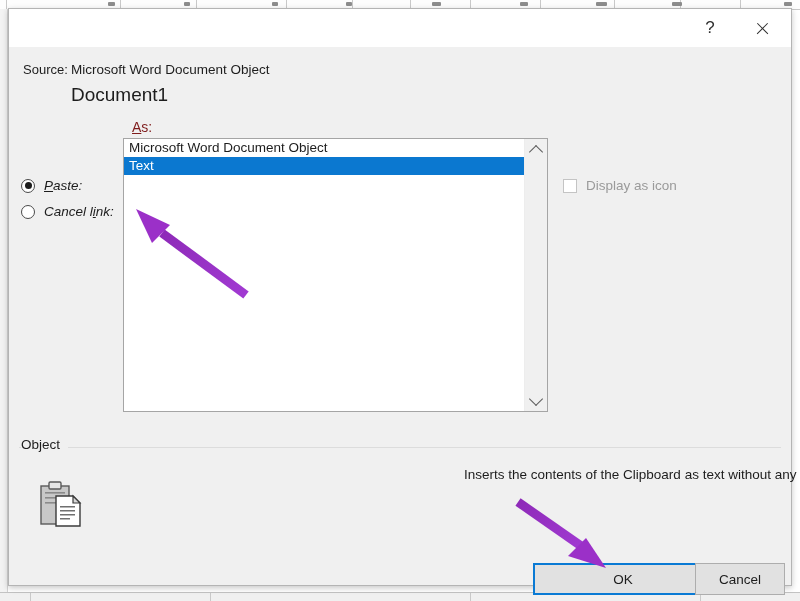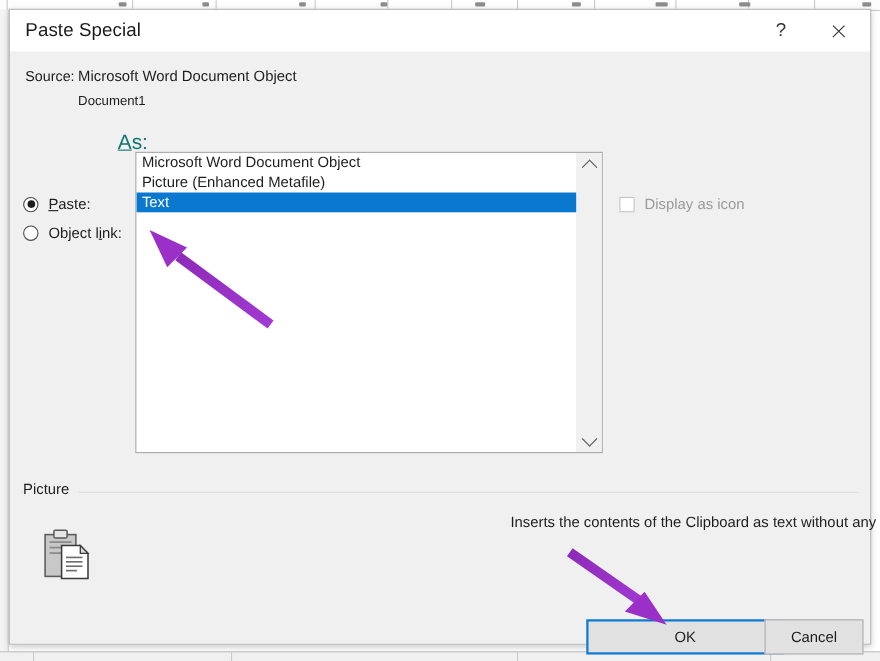--- a/index.html
+++ b/index.html
@@ -137,33 +137,34 @@
     position: absolute;
     left: 62px;
     top: 15px;
     font-size: 13.5px;
     color: #1d1d1d;
   }
   .source-val2 {
     position: absolute;
     left: 62px;
     top: 37px;
-    font-size: 12px;
+    font-size: 19px;
     color: #1d1d1d;
   }
 
   
   .radio-row {
     position: absolute;
     display: flex;
     align-items: center;
     gap: 9px;
     font-size: 13.5px;
     color: #1d1d1d;
     cursor: default;
+    font-style: italic;
   }
   .radio-row.paste { left: 12px; top: 131px; }
   .radio-row.pastelink { left: 12px; top: 157px; }
   .radio-dot {
     width: 14px; height: 14px;
     border: 1.3px solid #4a4a4a;
     border-radius: 50%;
     background: #ffffff;
     box-sizing: border-box;
     position: relative;
@@ -176,24 +177,24 @@
     width: 7px; height: 7px;
     margin: -3.5px 0 0 -3.5px;
     border-radius: 50%;
     background: #1d1d1d;
   }
   .u { text-decoration: underline; }
 
   
   .as-label {
     position: absolute;
-    left: 98px;
+    left: 123px;
     top: 72px;
-    font-size: 19px;
-    color: #0f766e;
+    font-size: 14px;
+    color: #7f1d1d;
   }
 
   
   .listbox {
     position: absolute;
     left: 114px;
     top: 91px;
     width: 425px;
     height: 274px;
     background: #ffffff;
@@ -369,21 +370,20 @@
     <div class="backdrop-bottom-tick" style="left:30px"></div>
     <div class="backdrop-bottom-tick" style="left:210px"></div>
     <div class="backdrop-bottom-tick" style="left:470px"></div>
     <div class="backdrop-bottom-tick" style="left:700px"></div>
   </div>
 </div>
 
 <div id="dialog">
 
   <div class="titlebar">
-    <div class="title-text">Paste Special</div>
 
     <div class="title-btn help">
       <span>?</span>
     </div>
 
     <div class="title-btn close">
       <span class="x-glyph"></span>
     </div>
   </div>
 
@@ -393,48 +393,47 @@
     <div class="source-val1">Microsoft Word Document Object</div>
     <div class="source-val2">Document1</div>
 
     <div class="radio-row paste">
       <span class="radio-dot on"></span>
       <span><span class="u">P</span><span>aste:</span></span>
     </div>
 
     <div class="radio-row pastelink">
       <span class="radio-dot"></span>
-      <span><span>Object l</span><span class="u">i</span><span>nk:</span></span>
+      <span><span>Cancel l</span><span class="u">i</span><span>nk:</span></span>
     </div>
 
     <div class="as-label"><span class="u">A</span>s:</div>
 
     <div class="listbox">
       <div class="list-items">
         <div class="list-item">Microsoft Word Document Object</div>
-        <div class="list-item">Picture (Enhanced Metafile)</div>
         <div class="list-item selected">Text</div>
       </div>
       <div class="sbar">
         <div class="sbtn up">
           <span class="chev up"></span>
         </div>
         <div class="sbtn down">
           <span class="chev down"></span>
         </div>
       </div>
     </div>
 
     <div class="chk-row">
       <span class="chk-box"></span>
       <span>Display as icon</span>
     </div>
 
     <div class="result-rule"></div>
-    <div class="result-label">Picture</div>
+    <div class="result-label">Object</div>
 
     <div class="clip-icon">
       <svg width="50" height="52" viewBox="0 0 50 52">
         <rect x="4" y="6" width="28" height="38" fill="#c8c8c8" stroke="#5a5a5a" stroke-width="1.4"></rect>
         <rect x="12" y="2" width="12" height="7" rx="1.2" fill="#e6e6e6" stroke="#5a5a5a" stroke-width="1.4"></rect>
         <rect x="8" y="12" width="20" height="1.6" fill="#8a8a8a"></rect>
         <rect x="8" y="17" width="20" height="1.6" fill="#8a8a8a"></rect>
         <rect x="8" y="22" width="14" height="1.6" fill="#8a8a8a"></rect>
         <polygon points="19,16 36,16 43,23 43,46 19,46" fill="#ffffff" stroke="#3b3b3b" stroke-width="1.4"></polygon>
         <polygon points="36,16 43,23 36,23" fill="#d8d8d8" stroke="#3b3b3b" stroke-width="1.2"></polygon>

